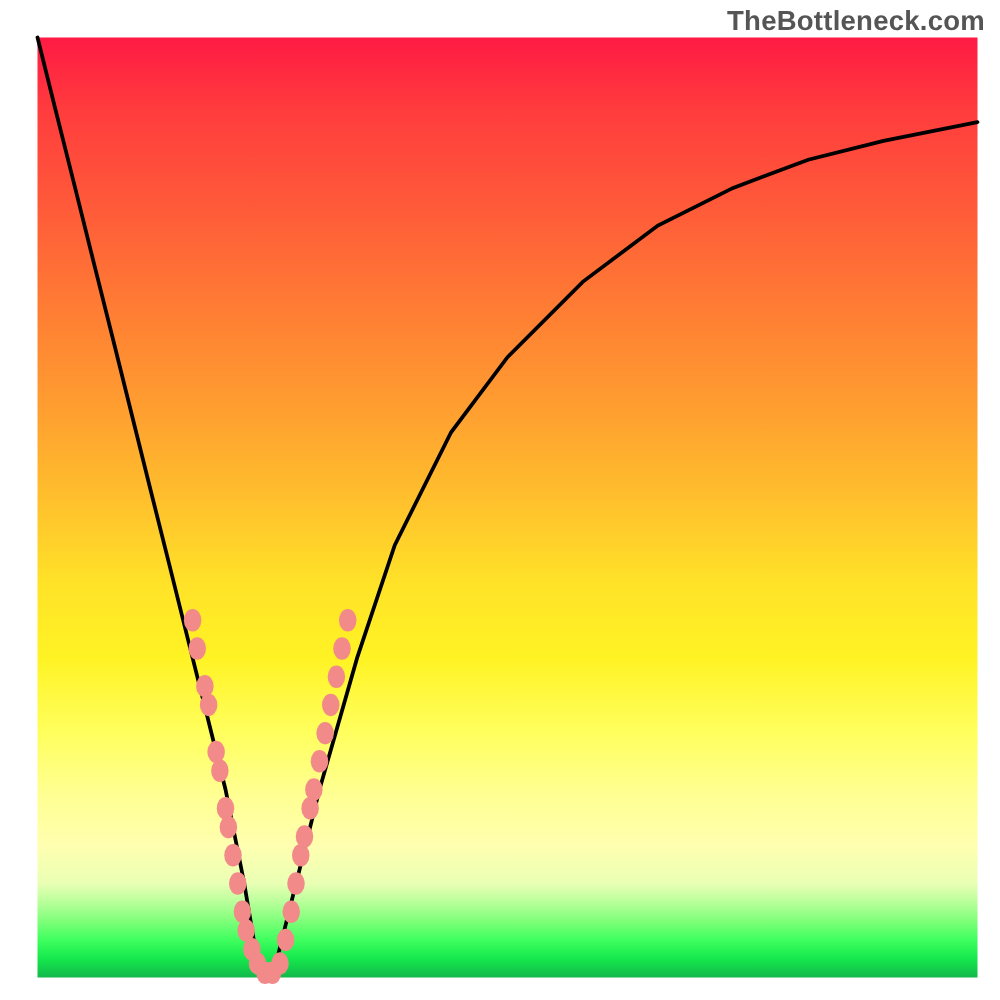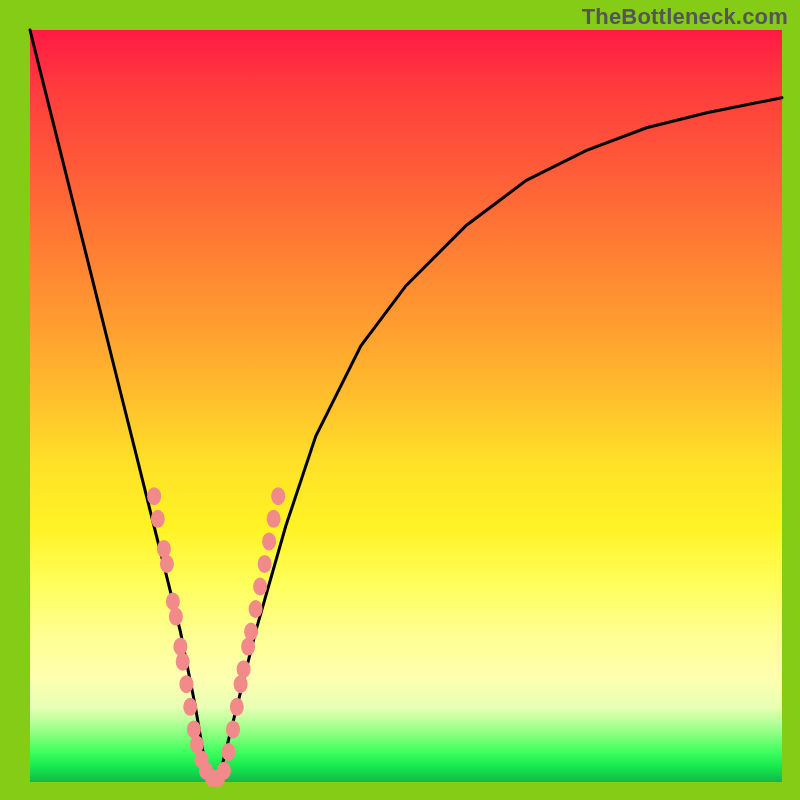--- a/index.html
+++ b/index.html
@@ -7,21 +7,21 @@
     padding: 0;
     width: 800px;
     height: 800px;
     background: #000;
     overflow: hidden;
   }
   .stage {
     position: relative;
     width: 800px;
     height: 800px;
-    background: #84cc16;
+    background: #ffffff;
   }
   .plot-area {
     position: absolute;
     left: 30px;
     top: 30px;
     width: 752px;
     height: 752px;
     
     background: linear-gradient(
       to bottom,

